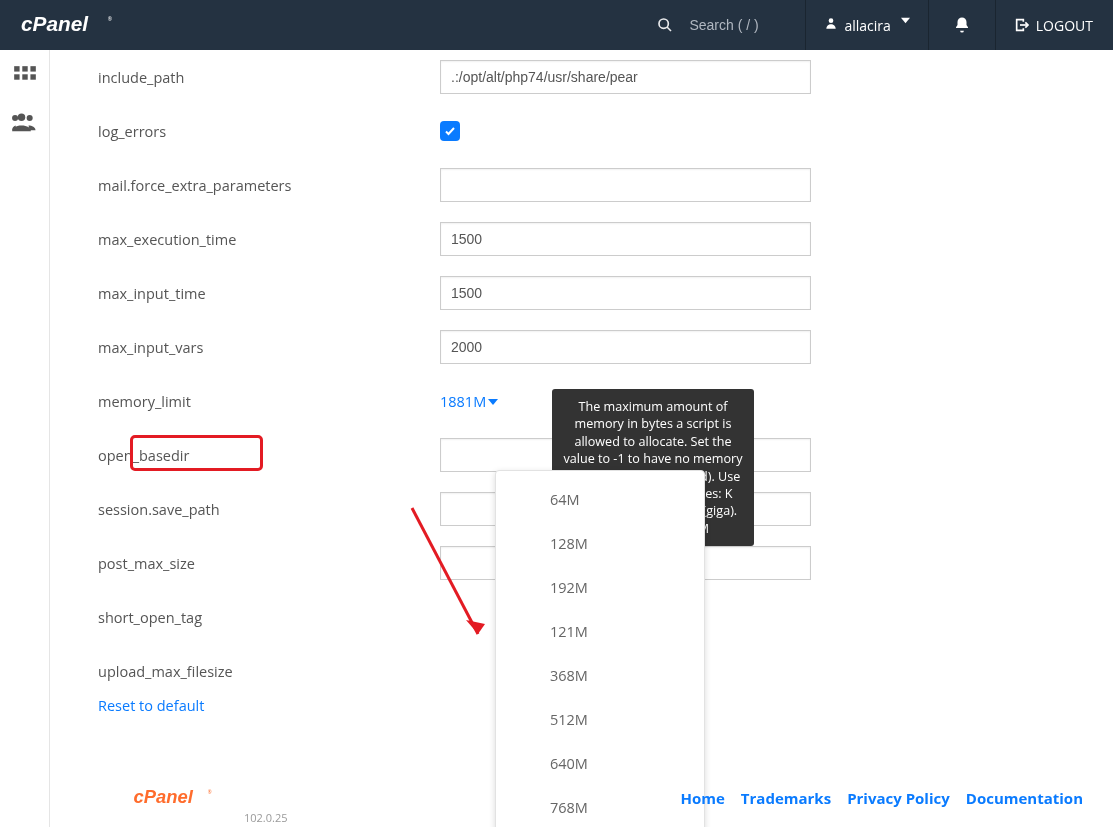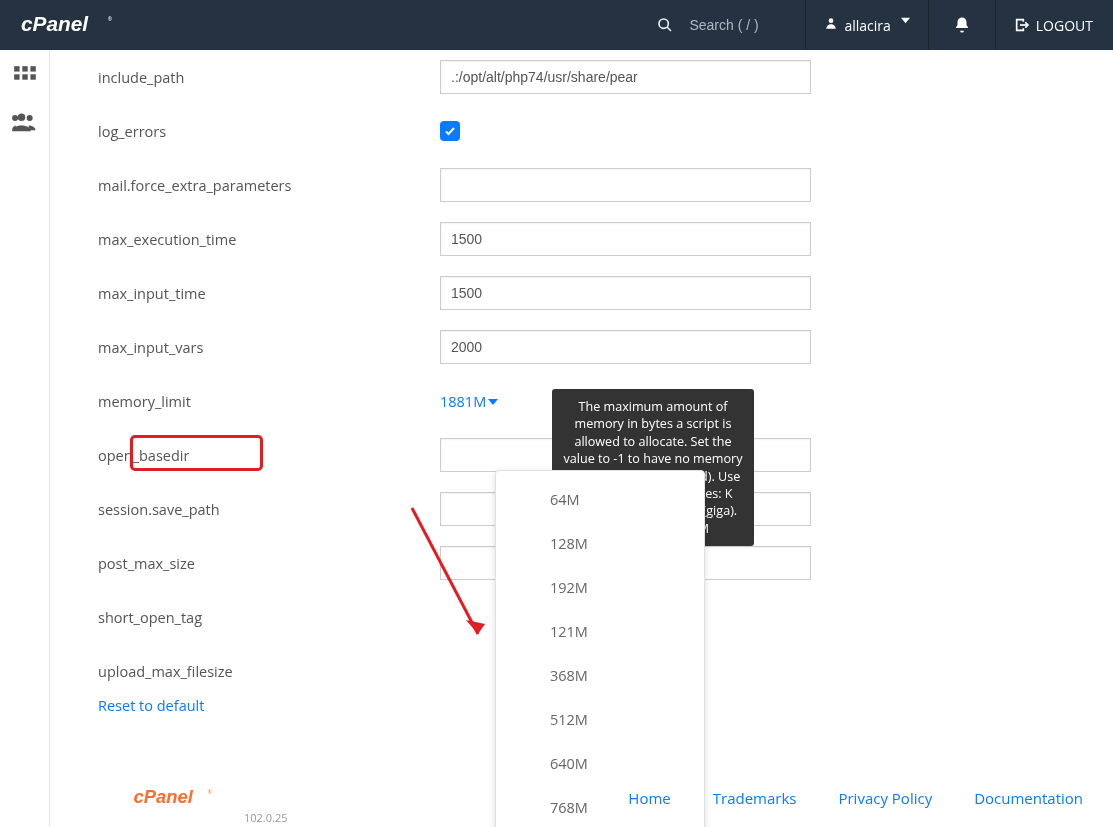--- a/index.html
+++ b/index.html
@@ -41,21 +41,21 @@
   .dd-list{position:absolute;left:445px;top:420px;width:210px;background:#fff;border:1px solid #e2e2e2;border-radius:4px;box-shadow:0 2px 6px rgba(0,0,0,.15);padding:6px 0;}
   .dd-item{height:44px;display:flex;align-items:center;font-size:14.5px;color:#666;cursor:pointer;position:relative;}
   .dd-item .txt{padding-left:54px;}
   
   .tooltip{position:absolute;left:502px;top:339px;width:202px;background:#333;color:#fff;font-size:12.6px;line-height:1.38;border-radius:3px;padding:9px 10px;text-align:center;}
   .tooltip::before{content:"";position:absolute;left:-6px;top:58px;border:6px solid transparent;border-right-color:#333;}
   
   .footer-area{position:absolute;left:82px;right:30px;top:736px;display:flex;align-items:center;}
   .footer-logo svg{height:23px;}
   .footer-ver{font-size:11px;color:#9a9a9a;margin-left:17px;position:relative;top:20px;}
-  .footer-links{margin-left:auto;display:flex;gap:42px;}
+  .footer-links{margin-left:auto;display:flex;gap:16px;font-weight:bold;}
   .footer-links a{color:#0a7bff;text-decoration:none;font-size:15px;cursor:pointer;}
   
   svg{display:block;}
 </style>
 </head>
 <body>
 
 <div class="topbar">
   <div class="logo">
     <svg viewBox="0 0 120 30" width="110">

